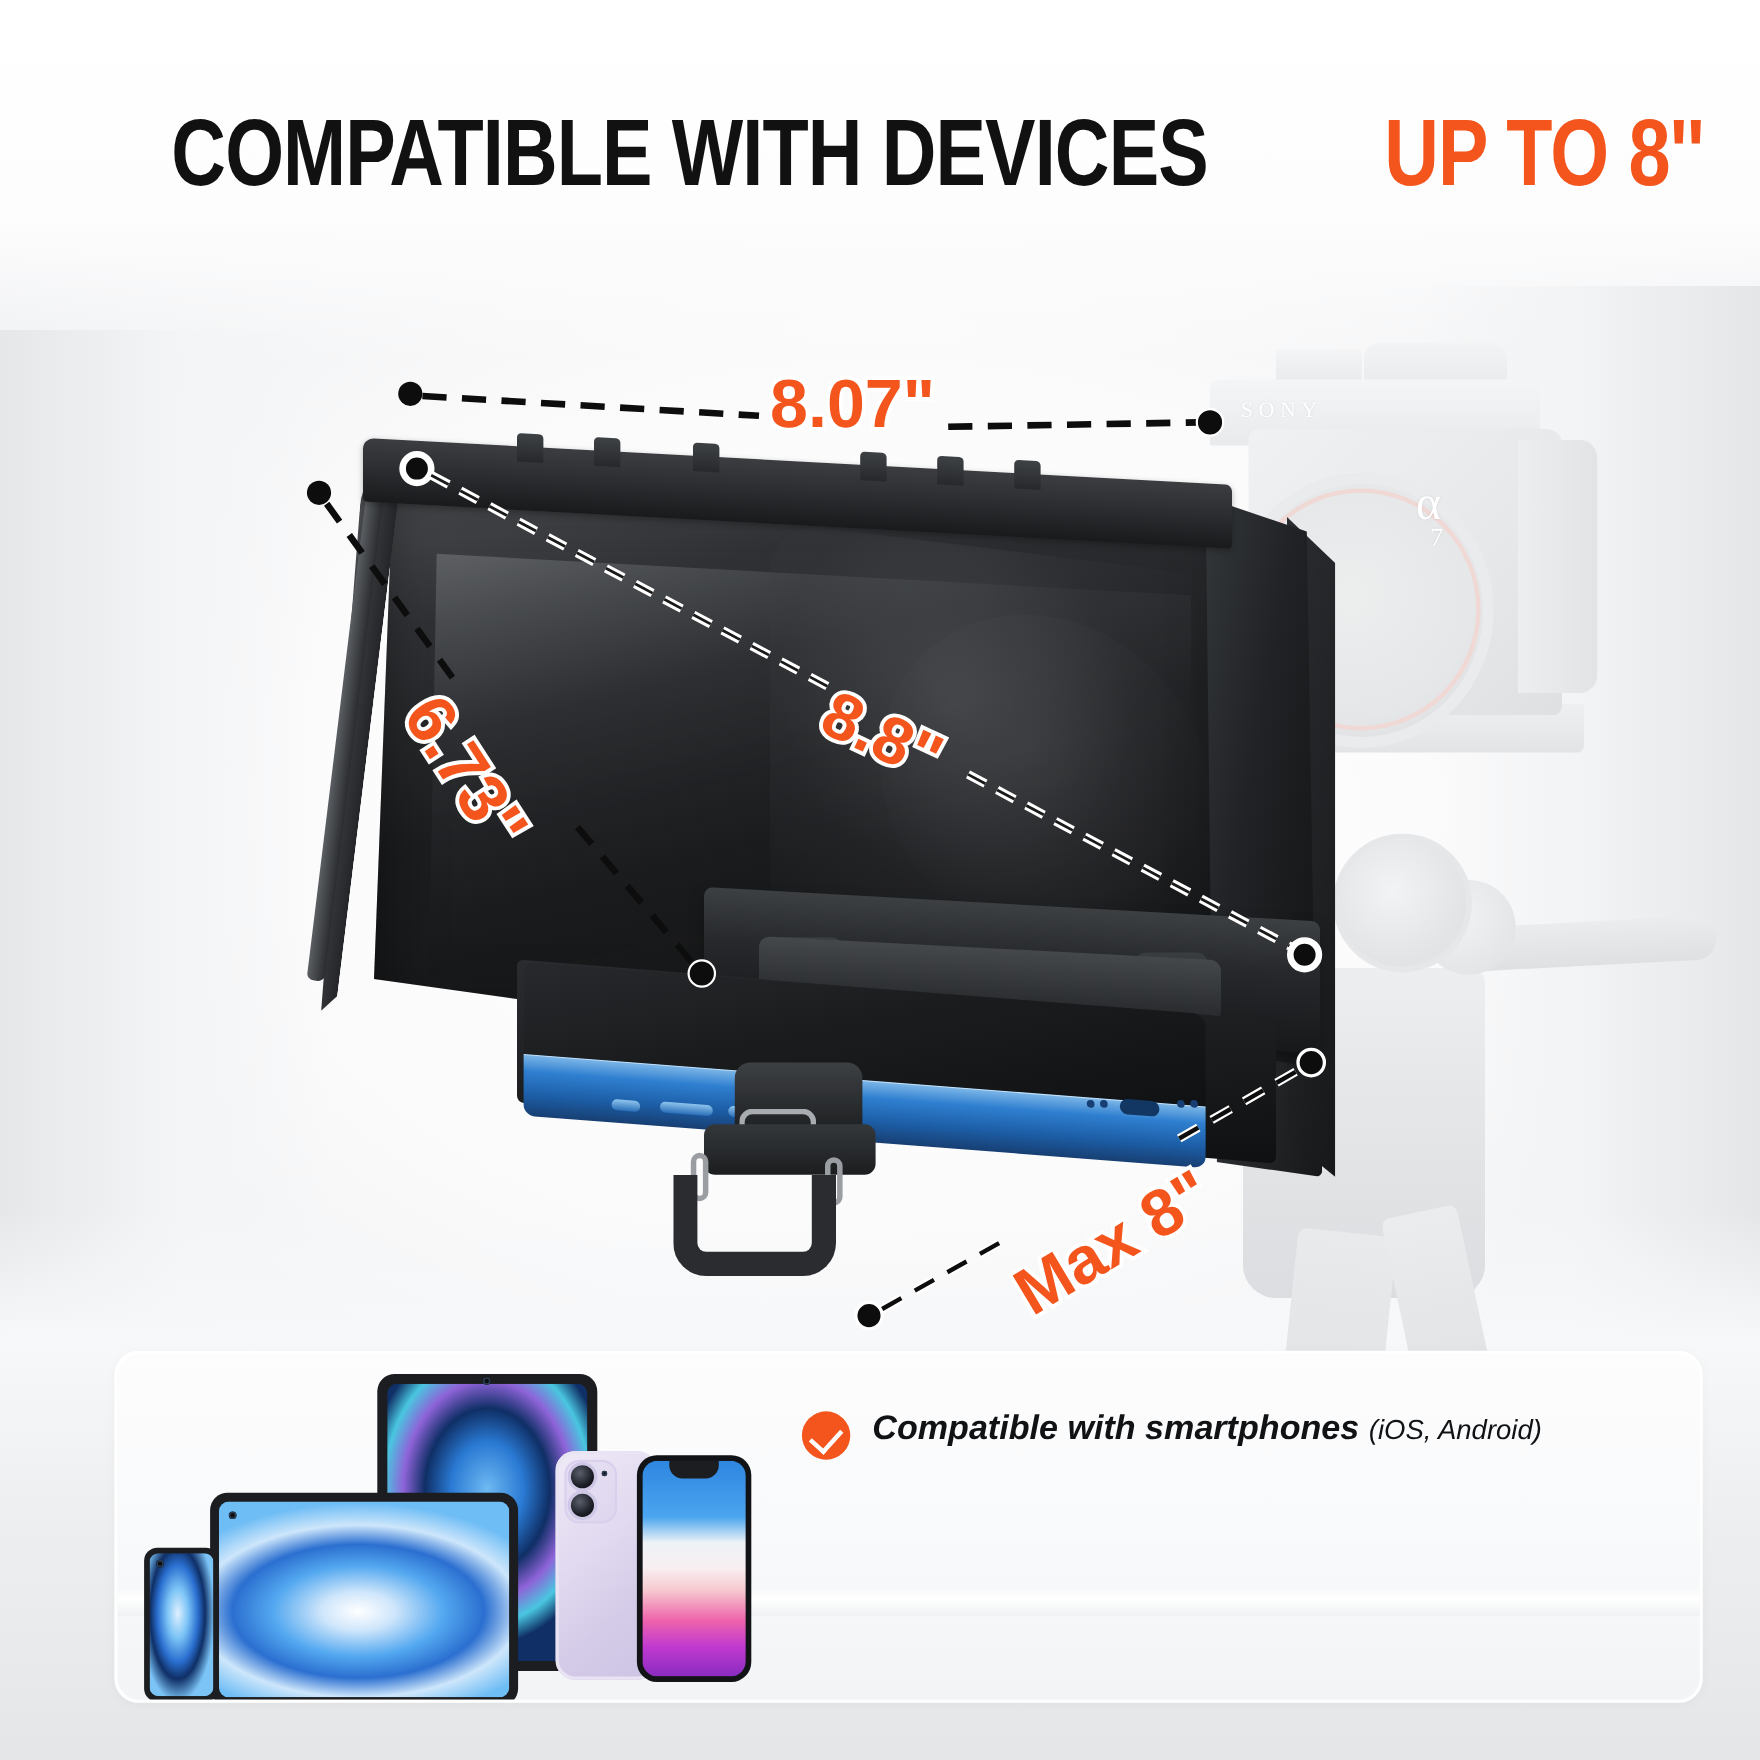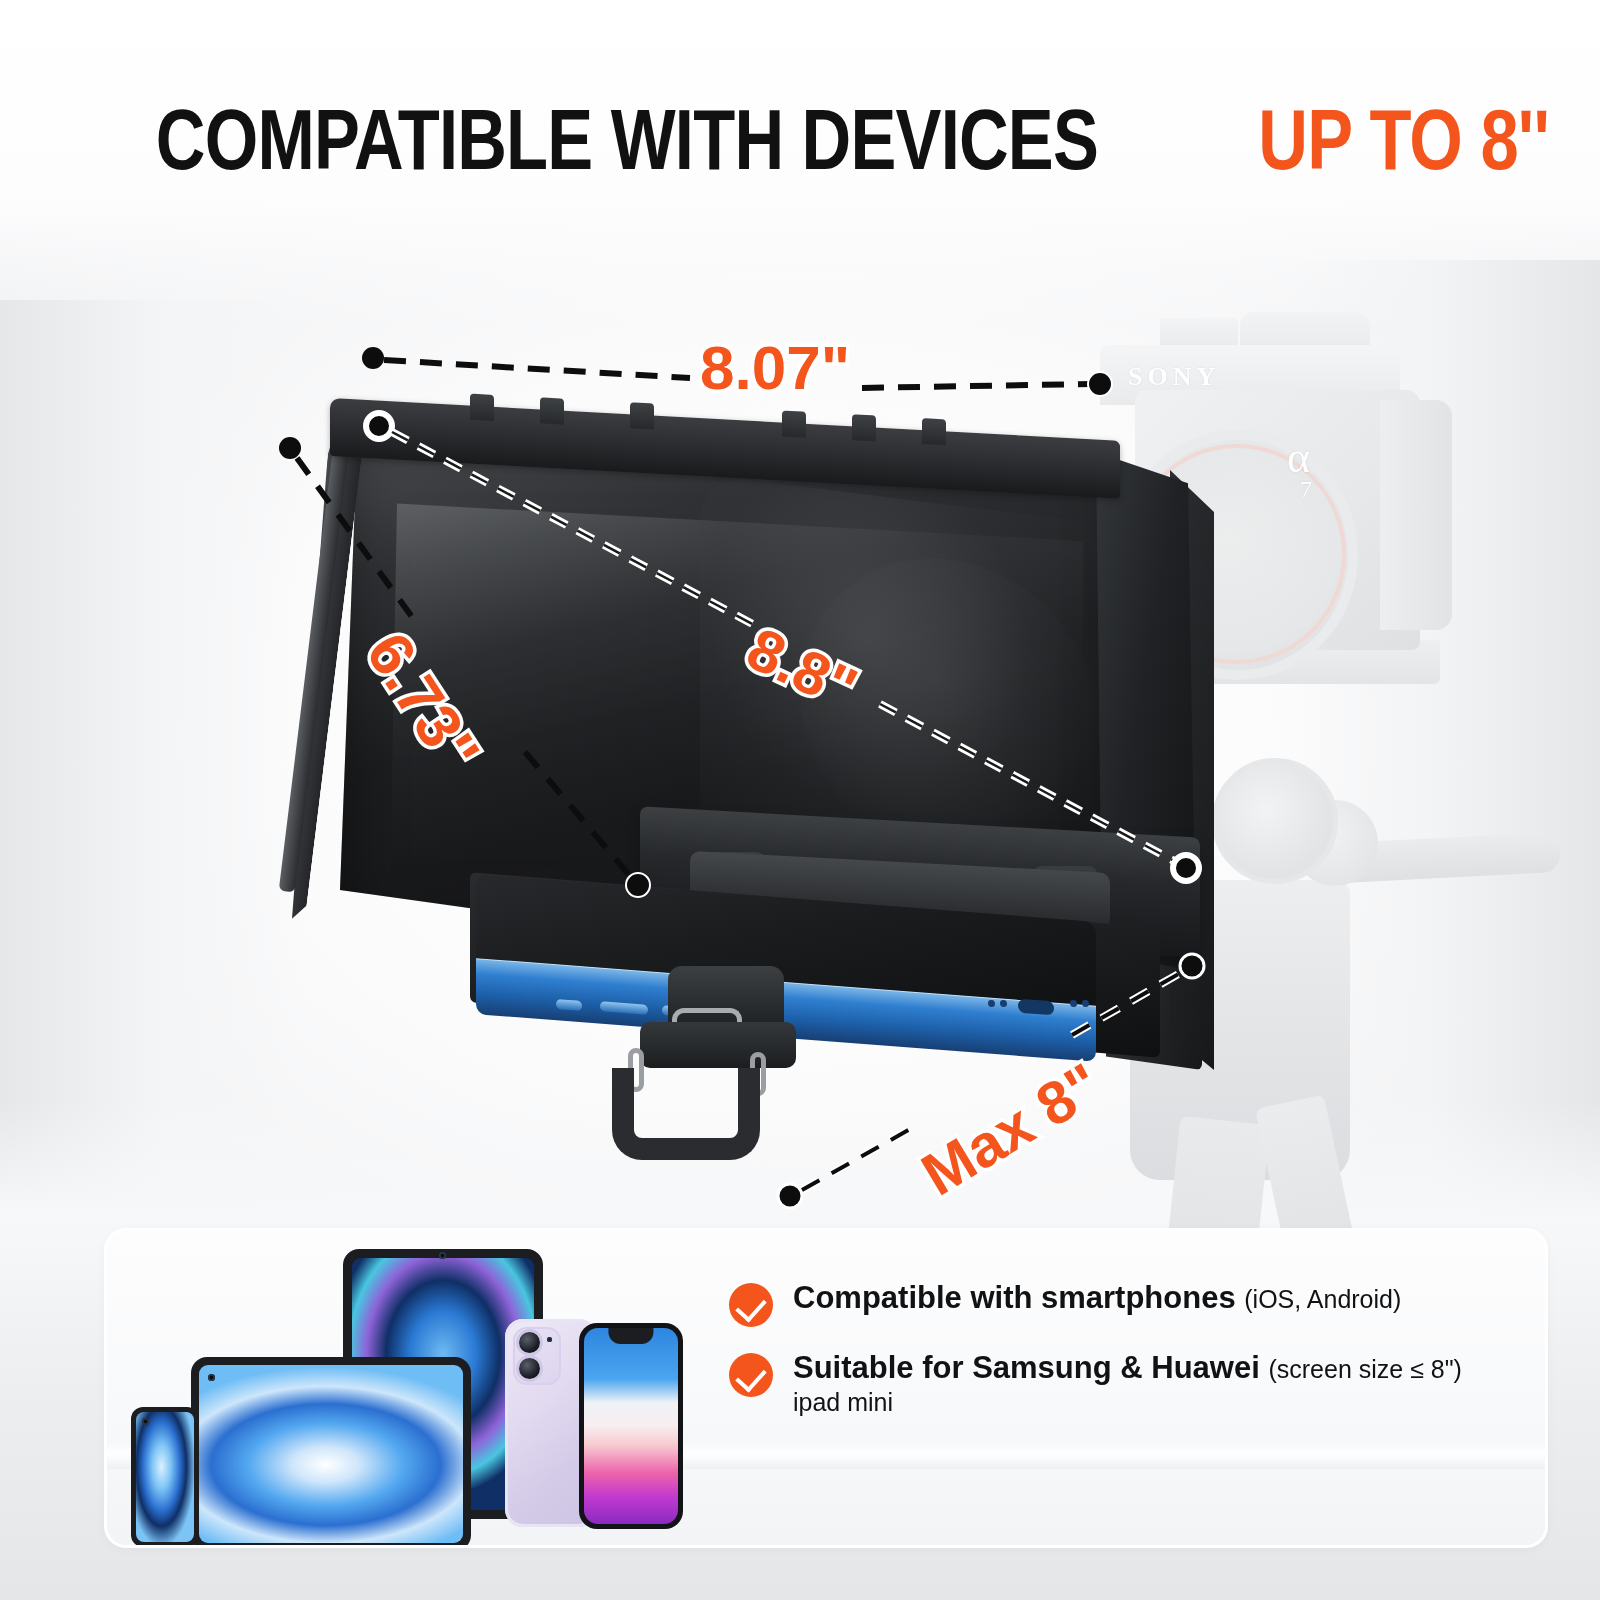--- a/index.html
+++ b/index.html
@@ -104,22 +104,22 @@
     background: linear-gradient(180deg,#f2f3f4,#e6e7e9);
     border-radius: 14px 14px 4px 4px;
   }
   .cam-hotshoe {
     position: absolute; left: 1160px; top: 318px; width: 78px; height: 34px;
     background: linear-gradient(180deg,#f3f4f5,#e8e9eb);
     border-radius: 4px;
   }
   .cam-word {
     position: absolute; left: 1128px; top: 362px;
-    font-size: 26px; letter-spacing: 5px; color: #ffffff;
-    font-family: "Liberation Serif", serif; font-weight: 700;
+    font-size: 20px; letter-spacing: 5px; color: #ffffff;
+    font-family: "Liberation Serif", serif; font-weight: 400;
     text-shadow: 0 0 2px rgba(0,0,0,0.10);
   }
   .cam-alpha {
     position: absolute; left: 1287px; top: 432px;
     font-size: 44px; color: #ffffff; font-family: "Liberation Serif", serif;
     text-shadow: 0 0 2px rgba(0,0,0,0.12);
   }
   .cam-seven {
     position: absolute; left: 1300px; top: 476px;
     font-size: 24px; color: #ffffff; font-family: "Liberation Serif", serif;
@@ -405,21 +405,21 @@
     width: 44px; height: 44px; border-radius: 50%;
     background: #F4551C; flex: 0 0 44px; margin-right: 20px; margin-top: 4px;
     position: relative;
   }
   .check::after {
     content: ""; position: absolute;
     left: 13px; top: 10px; width: 14px; height: 23px;
     border: 4px solid #ffffff; border-top: none; border-left: none;
     transform: rotate(42deg);
   }
-  .feat-text { font-size: 31px; color: #101214; line-height: 1.22; font-weight: 700; }
+  .feat-text { font-size: 31px; color: #101214; line-height: 1.22; font-weight: 700; font-style: italic; }
   .feat-text .small { font-size: 25px; font-weight: 400; }
   .feat-text .small2 { font-size: 25px; font-weight: 400; }
 </style>
 </head>
 <body>
 
 <div id="stage">
 
   <div class="sheen sheen-top"></div>
   <div class="sheen sheen-left"></div>
@@ -595,24 +595,16 @@
     <div style="position:absolute; left:622px; top:48px; width:800px;">
 
       <div class="feat-row">
         <div class="check"></div>
         <div class="feat-text">
           <span>Compatible with smartphones</span>
           <span class="small">(iOS, Android)</span>
         </div>
       </div>
 
-      <div class="feat-row">
-        <div class="check"></div>
-        <div class="feat-text">
-          <span>Suitable for Samsung &amp; Huawei</span>
-          <span class="small">(screen size ≤ 8")</span>
-          <div class="small2">ipad mini</div>
-        </div>
-      </div>
     </div>
   </div>
 
 </div>
 
 </body></html>

